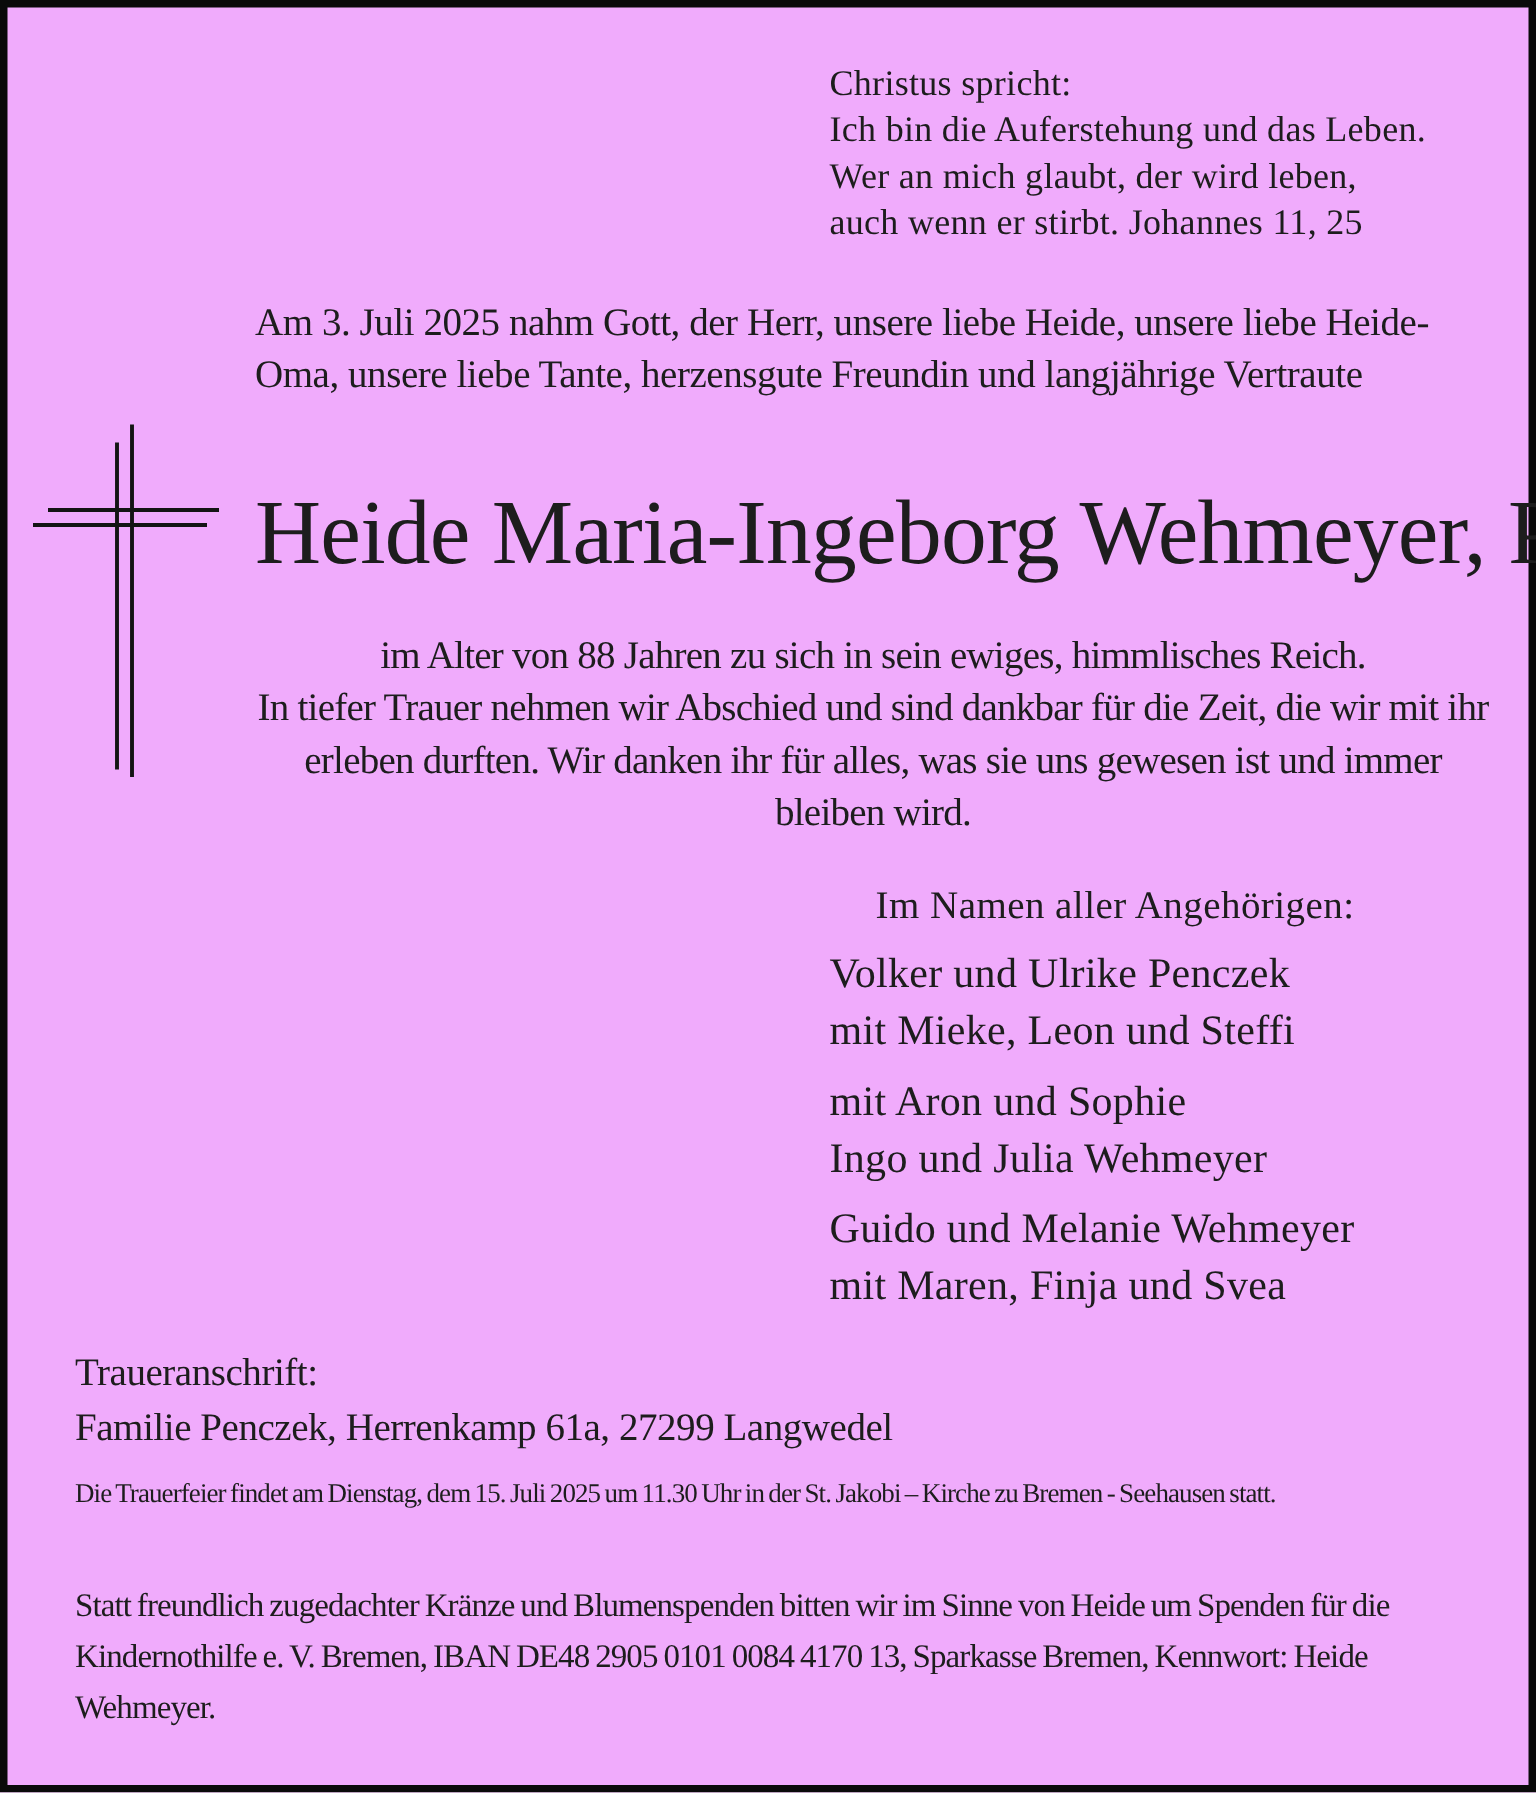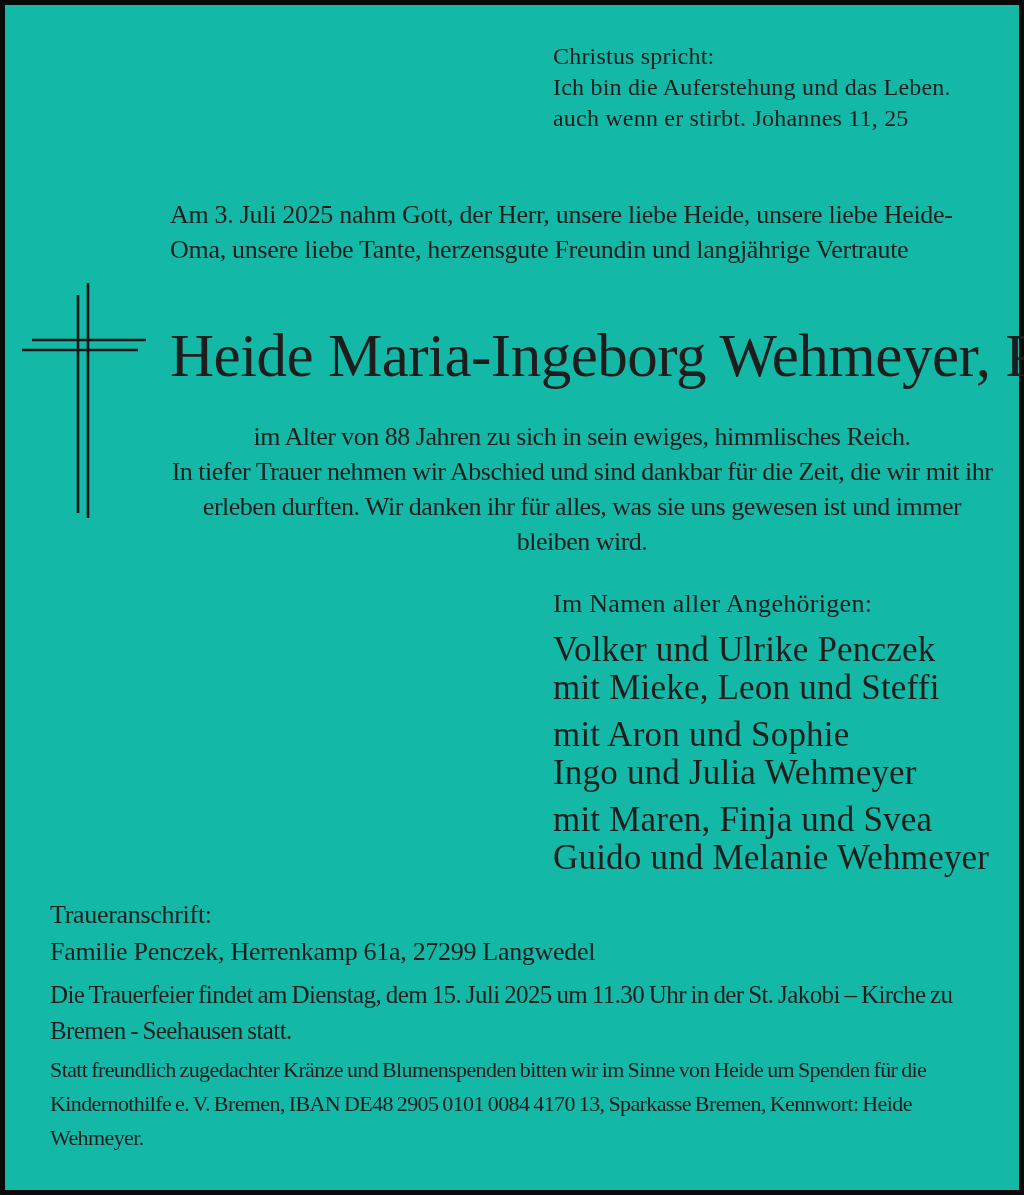--- a/index.html
+++ b/index.html
@@ -16,21 +16,21 @@
     color: #1d1d1d;
     overflow: hidden;
   }
   .sheet {
     position: absolute;
     left: 0; top: 0;
     width: 1024px;
     height: 1195px;
     box-sizing: border-box;
     border: 5px solid #0a0a0a;
-    background: #14b8a6;
+    background: #f0abfc;
   }
   .sheet > * { position: absolute; }
 
   .scripture {
     left: 548px; top: 36px;
     font-size: 24px;
     line-height: 31px;
     letter-spacing: 0.2px;
     white-space: nowrap;
   }
@@ -68,42 +68,43 @@
 
   .mourners {
     left: 548px; top: 582px;
   }
   .mourners-heading {
     font-size: 26px;
     line-height: 33px;
     margin-bottom: 11px;
     letter-spacing: 0.3px;
     white-space: nowrap;
+    text-align: right;
   }
   .family {
-    font-size: 35px;
+    font-size: 28px;
     line-height: 38px;
     margin-bottom: 9px;
     letter-spacing: 0.2px;
     white-space: nowrap;
   }
 
   .address {
     left: 45px; top: 891px;
     font-size: 26px;
     line-height: 37px;
     letter-spacing: -0.3px;
     white-space: nowrap;
   }
 
   .service {
     left: 45px; top: 972px;
     width: 950px;
     margin: 0;
-    font-size: 25px;
+    font-size: 18px;
     line-height: 36px;
     letter-spacing: -0.6px;
     word-spacing: -1px;
   }
 
   .donations {
     left: 45px; top: 1048px;
     width: 952px;
     margin: 0;
     font-size: 22px;
@@ -113,20 +114,21 @@
   }
 </style>
 </head>
 <body>
 
 <div class="sheet">
 
   <div class="scripture">
     <div>Christus spricht:</div>
     <div>Ich bin die Auferstehung und das Leben.</div>
+    <div>Wer an mich glaubt, der wird leben,</div>
     <div>auch wenn er stirbt. Johannes 11, 25</div>
   </div>
 
   <div class="announcement">Am 3. Juli 2025 nahm Gott, der Herr, unsere liebe Heide, unsere liebe Heide-Oma, unsere liebe Tante, herzensgute Freundin und langjährige Vertraute</div>
 
   <svg class="cross" viewBox="0 0 135 248" xmlns="http://www.w3.org/2000/svg" aria-hidden="true">
     <line x1="70" y1="7" x2="70" y2="242" stroke="#141414" stroke-width="2.6"></line>
     <line x1="60" y1="19" x2="60" y2="237" stroke="#141414" stroke-width="2.6"></line>
     <line x1="14" y1="64" x2="128" y2="64" stroke="#141414" stroke-width="2.6"></line>
     <line x1="4" y1="74" x2="120" y2="74" stroke="#141414" stroke-width="2.6"></line>
@@ -143,22 +145,22 @@
     <div class="mourners-heading">Im Namen aller Angehörigen:</div>
     <div class="family">
       <div>Volker und Ulrike Penczek</div>
       <div>mit Mieke, Leon und Steffi</div>
     </div>
     <div class="family">
       <div>mit Aron und Sophie</div>
       <div>Ingo und Julia Wehmeyer</div>
     </div>
     <div class="family">
+      <div>Guido und Melanie Wehmeyer</div>
       <div>mit Maren, Finja und Svea</div>
-      <div>Guido und Melanie Wehmeyer</div>
     </div>
   </div>
 
   <div class="address">
     <div>Traueranschrift:</div>
     <div>Familie Penczek, Herrenkamp 61a, 27299 Langwedel</div>
   </div>
 
   <p class="service">Die Trauerfeier findet am Dienstag, dem 15. Juli 2025 um 11.30 Uhr in der St. Jakobi – Kirche zu Bremen - Seehausen statt.</p>
 

